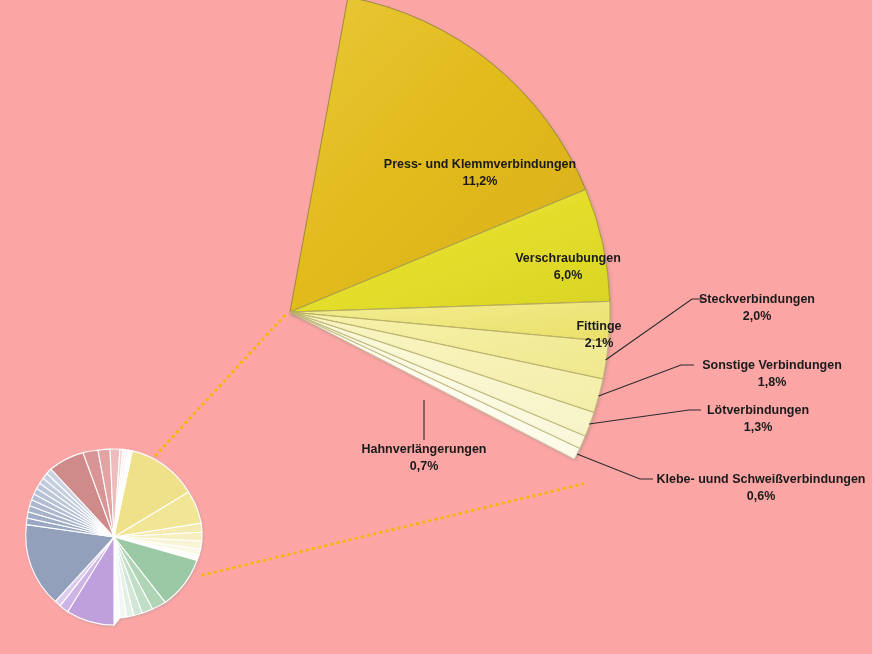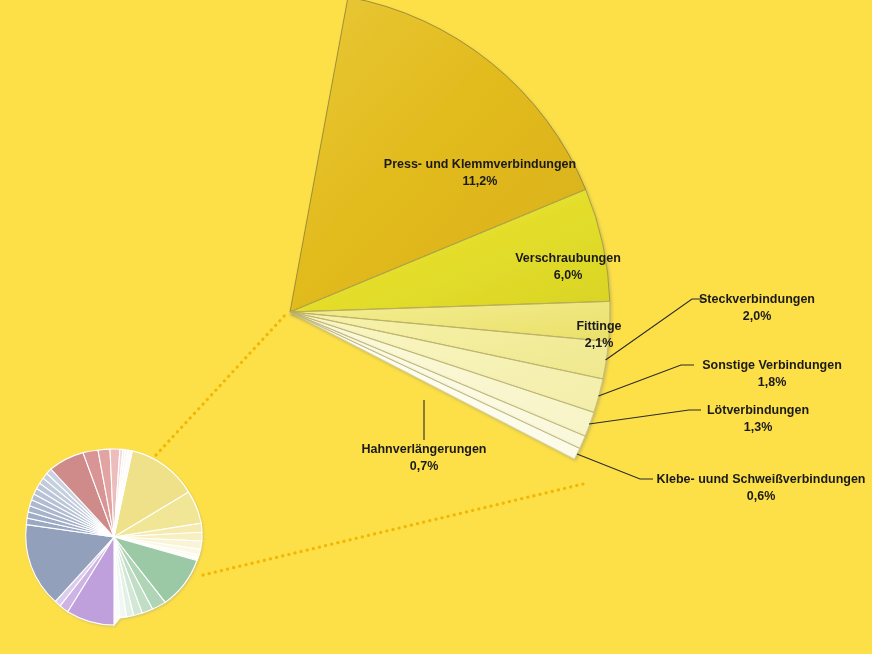--- a/index.html
+++ b/index.html
@@ -1,20 +1,20 @@
 <!DOCTYPE html>
 <html><head>
 <meta charset="utf-8">
 <style>
   html,body{margin:0;padding:0;background:#ffffff;}
   body{
     width:872px;height:654px;overflow:hidden;
     font-family:"Liberation Sans","DejaVu Sans",sans-serif;
   }
-  #stage{position:relative;width:872px;height:654px;background:#fde047;}
+  #stage{position:relative;width:872px;height:654px;background:#fca5a5;}
   svg{display:block;}
   .lbl{
     font-family:"Liberation Sans","DejaVu Sans",sans-serif;
     font-size:12.5px;font-weight:bold;fill:#1a1a1a;
   }
   .lbl-val{
     font-family:"Liberation Sans","DejaVu Sans",sans-serif;
     font-size:12.5px;font-weight:bold;fill:#1a1a1a;
   }
   .leader{stroke:#2b2b2b;stroke-width:1.1;fill:none;}

